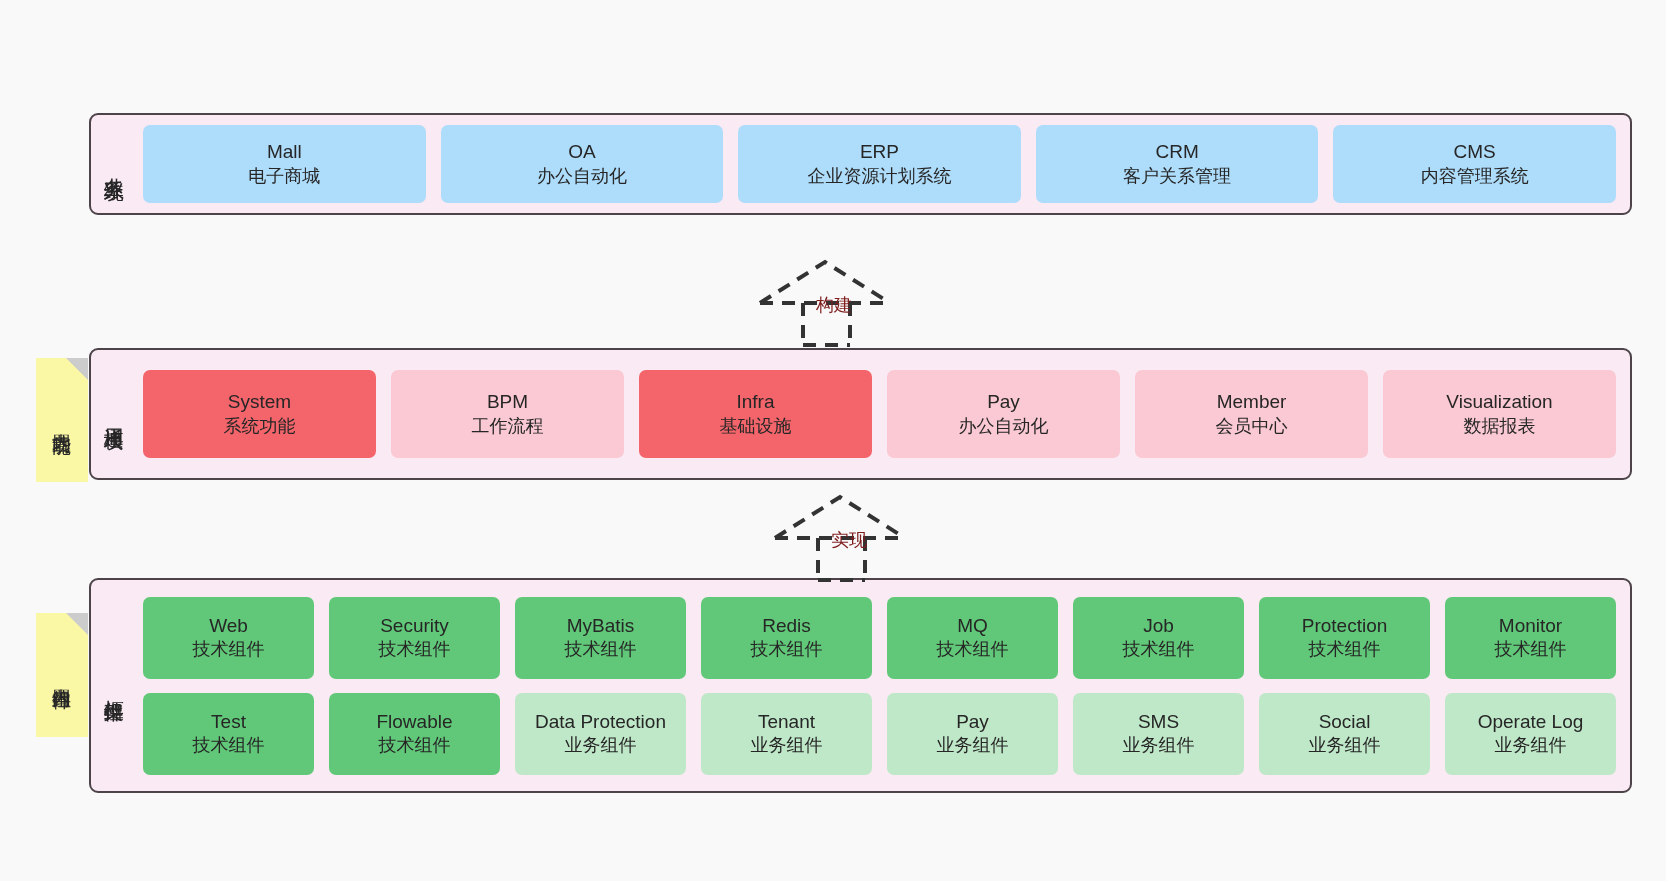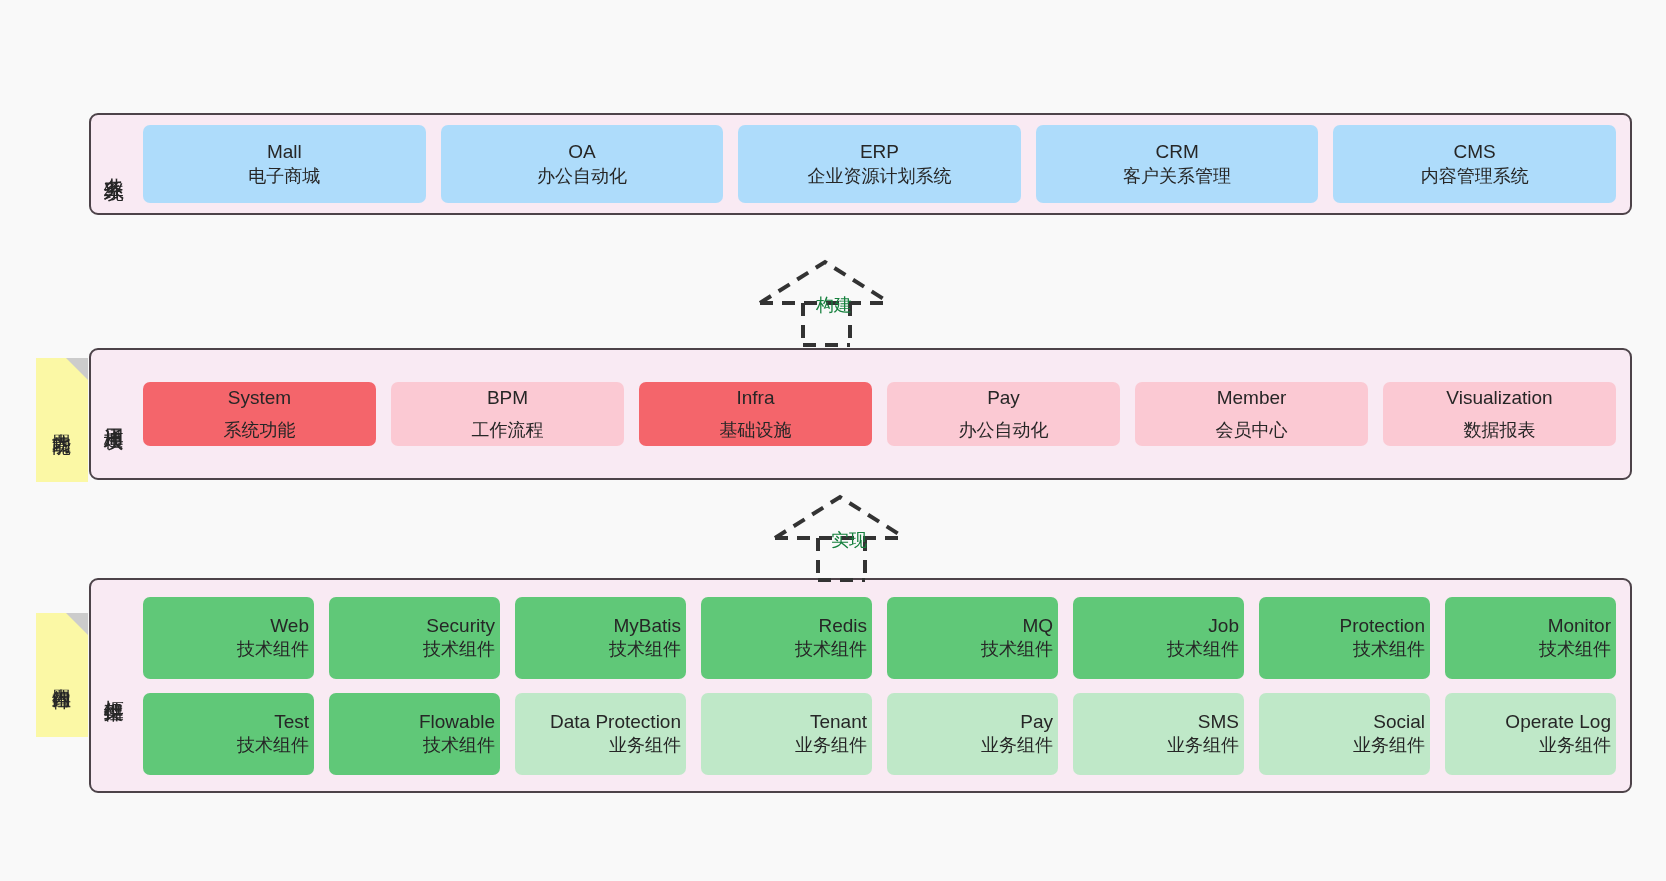--- a/index.html
+++ b/index.html
@@ -74,22 +74,22 @@
     text-align: center;
     color: #262626;
     line-height: 1.28;
     padding: 4px 5px;
   }
   .card .t1 { font-size: 19px; }
   .card .t2 { font-size: 18px; }
 
   
   #row-business .card { height: 78px; }
-  #row-modules  .card { height: 64px; justify-content: space-between; }
-  #row-framework .card { height: 82px; align-items: flex-end; }
+  #row-modules  .card { height: 88px; }
+  #row-framework .card { height: 82px; }
 
   
   .c-blue        { background: #aedcfb; }
   .c-red         { background: #f4656b; }
   .c-pink        { background: #fbc9d3; }
   .c-green       { background: #60c878; }
   .c-greenlight  { background: #bfe8c8; }
 
   
   .note {
@@ -120,21 +120,21 @@
 
   
   .uml-arrow {
     position: absolute;
     z-index: 2;
   }
   .uml-arrow svg { display: block; overflow: visible; }
   .uml-label {
     position: absolute;
     font-size: 18px;
-    color: #15803d;
+    color: #7f1d1d;
     background: transparent;
     white-space: nowrap;
     z-index: 4;
   }
 </style>
 </head>
 <body>
 
 <div class="canvas">
 

